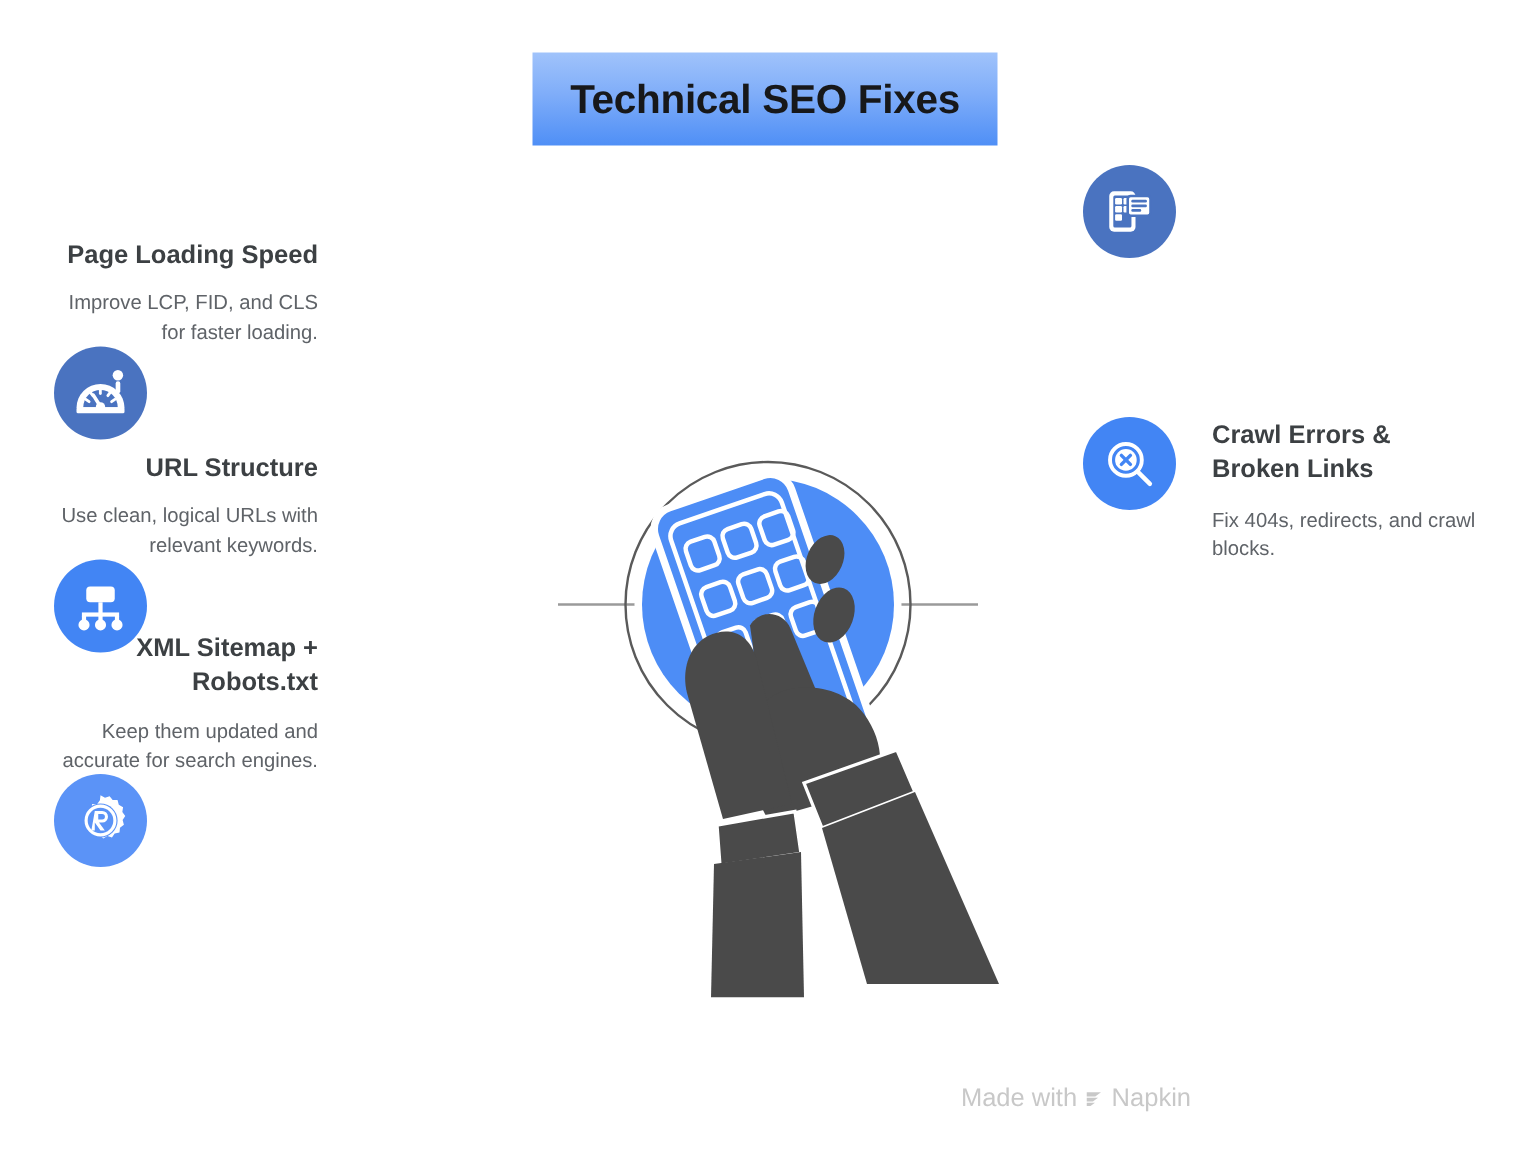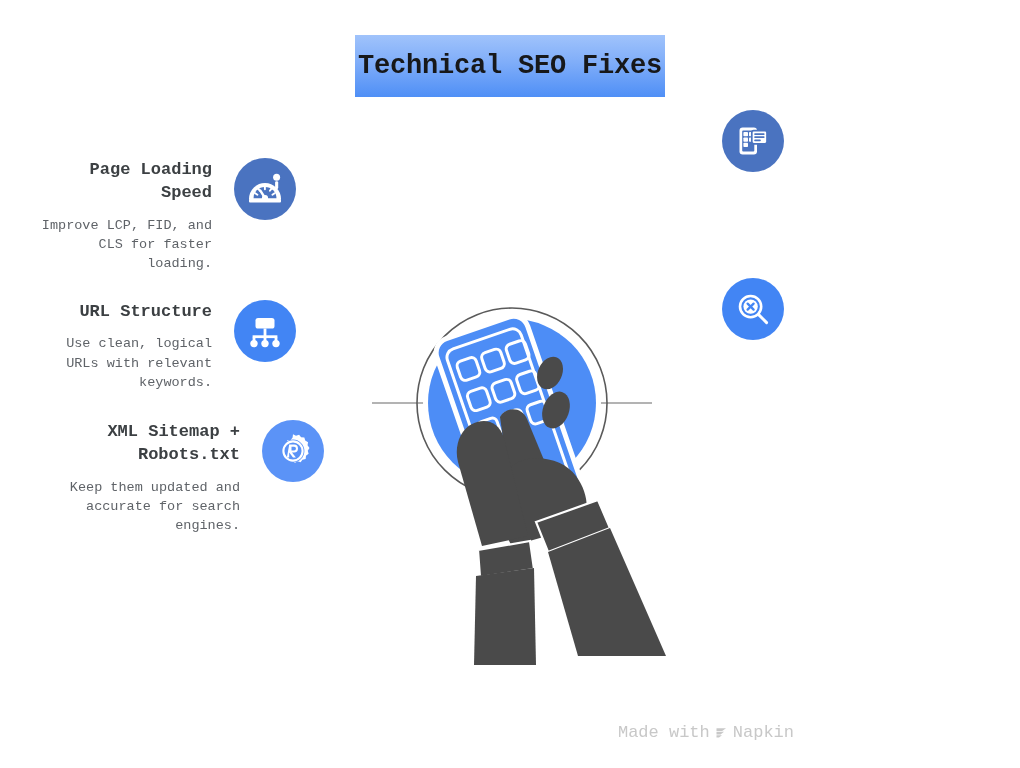--- a/index.html
+++ b/index.html
@@ -12,21 +12,20 @@
     background: #ffffff;
     font-family: "Liberation Sans", sans-serif;
     overflow: hidden;
     position: relative;
   }
   #canvas {
     position: absolute;
     left: 0; top: 0;
     width: 820px;
     height: 768px;
-    font-family: Liberation Mono, monospace;
   }
 
   
   #title-banner {
     position: absolute;
     left: 355px;
     top: 35px;
     width: 310px;
     height: 62px;
     background: linear-gradient(180deg, #a0c3fb 0%, #7fadf9 45%, #4f8ff6 100%);
@@ -69,21 +68,21 @@
   }
   .item-desc {
     font-size: 13.5px;
     color: #5f6368;
     line-height: 1.42;
     margin: 0;
   }
 
   
   .item.left {
-    flex-direction: row;
+    flex-direction: column;
   }
   .item.left .texts {
     text-align: right;
     width: 176px;
     padding-right: 22px;
   }
   .item.left .item-desc {
     margin-top: 11px;
   }
 
@@ -93,21 +92,21 @@
     width: 182px;
     padding-left: 24px;
   }
   .item.right .item-desc {
     margin-top: 12px;
   }
 
   
   #item-page-speed   { left: 36px;  top: 158px; }
   #item-url          { left: 36px;  top: 300px; }
-  #item-sitemap      { left: 36px;  top: 420px; margin-left: 28px; }
+  #item-sitemap      { left: 36px;  top: 420px; }
   #item-mobile       { left: 722px; top: 110px; }
   #item-crawl        { left: 722px; top: 278px; }
   #item-schema       { left: 722px; top: 422px; }
 
   
   #item-page-speed .texts,
   #item-url .texts,
   #item-sitemap .texts { width: 176px; }
 
   
@@ -250,20 +249,24 @@
     <div class="icon-wrap" style="background:#4285f4;">
       <svg width="40" height="40" viewBox="0 0 40 40">
         <circle cx="17.6" cy="17.6" r="10.6" fill="none" stroke="#ffffff" stroke-width="2.6"></circle>
         <circle cx="17.6" cy="17.6" r="7.2" fill="#ffffff"></circle>
         <g stroke="#4285f4" stroke-width="2.3" stroke-linecap="round">
           <line x1="14.6" y1="14.6" x2="20.6" y2="20.6"></line>
           <line x1="20.6" y1="14.6" x2="14.6" y2="20.6"></line>
         </g>
         <line x1="25.4" y1="25.4" x2="33.6" y2="33.6" stroke="#ffffff" stroke-width="2.9" stroke-linecap="round"></line>
       </svg>
+    </div>
+    <div class="texts">
+      <p class="item-title">Crawl Errors &amp; Broken Links</p>
+      <p class="item-desc">Fix 404s, redirects, and crawl blocks.</p>
     </div>
   </div>
 
 
   <div id="center-illustration">
     <svg width="320" height="365" viewBox="0 0 320 365">
       <defs>
         <clipPath id="clip-ring">
           <circle cx="152" cy="103" r="98"></circle>
         </clipPath>

